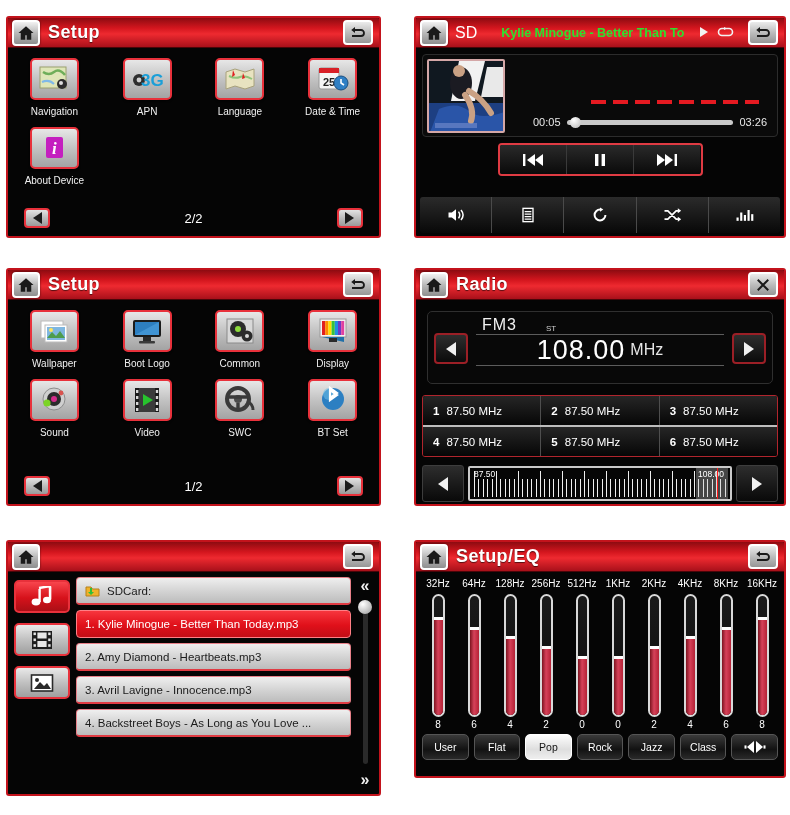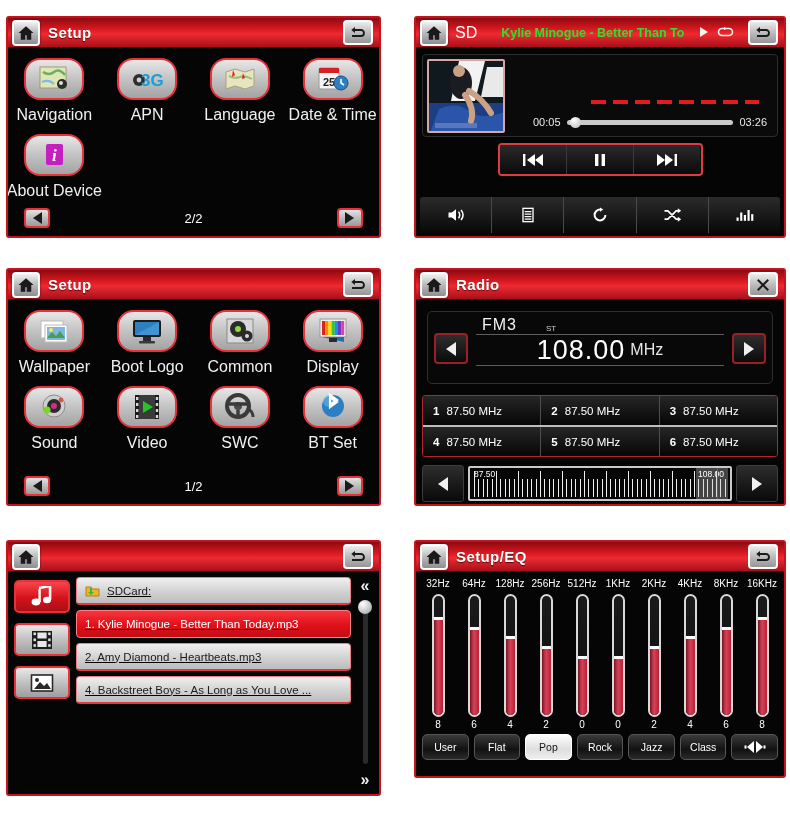--- a/index.html
+++ b/index.html
@@ -19,21 +19,21 @@
   }
   
   .titlebar {
     height: 30px;
     background: linear-gradient(to bottom,#8d0b11 0%, #d4161e 35%, #ee2a30 55%, #a8101a 100%);
     display: flex; align-items: center;
     position: relative;
     border-bottom: 1px solid #4a0509;
   }
   .tb-title {
-    color: #ffffff; font-size: 15px; font-weight: bold;
+    color: #ffffff; font-size: 18px; font-weight: bold;
     letter-spacing: .4px; margin-left: 8px;
     text-shadow: 0 1px 1px rgba(0,0,0,.6);
   }
   .home-btn {
     width: 28px; height: 26px; margin-left: 4px;
     background: linear-gradient(to bottom,#f2f2f2,#b9b9b9 50%,#8e8e8e);
     border: 2px solid #ffffff; border-radius: 4px;
     display: flex; align-items: center; justify-content: center;
     flex: 0 0 auto;
     box-shadow: 0 0 2px rgba(0,0,0,.7);
@@ -47,29 +47,29 @@
     display: flex; align-items: center; justify-content: center;
     color: #1a1a1a; font-size: 15px; font-weight: bold;
   }
   .tb-right svg { width: 18px; height: 16px; }
 
   
   .setup-body { padding: 10px 0 0 0; height: calc(100% - 30px); position: relative; }
   .grid-row { display: flex; }
   .cell { width: 25%; display: flex; flex-direction: column; align-items: center; }
   .icon-tile {
-    width: 60px; height: 42px;
+    width: 49px; height: 42px;
     background: linear-gradient(to bottom,#e7e7e7,#c4c4c4 48%,#a3a3a3);
-    border: 2px solid #e8313b; border-radius: 16px;
+    border: 2px solid #e8313b; border-radius: 5px;
     display: flex; align-items: center; justify-content: center;
     box-shadow: 0 1px 2px rgba(0,0,0,.8);
   }
   .icon-tile svg { width: 34px; height: 30px; }
   .tile-label {
-    color: #f0f0f0; font-size: 16px; margin-top: 6px; margin-bottom: 10px;
+    color: #f0f0f0; font-size: 10px; margin-top: 6px; margin-bottom: 10px;
     white-space: nowrap;
   }
   .pager {
     position: absolute; left: 0; right: 0; bottom: 8px;
     display: flex; align-items: center; justify-content: space-between;
     padding: 0 16px;
   }
   .pg-btn {
     width: 26px; height: 20px;
     background: linear-gradient(to bottom,#e3e3e3,#bcbcbc 50%,#9a9a9a);
@@ -193,21 +193,21 @@
   .br-body { display: flex; height: calc(100% - 30px); }
   .br-side { width: 68px; padding: 8px 0 0 6px; }
   .side-btn {
     width: 56px; height: 33px; margin-bottom: 10px;
     border: 2px solid #e8313b; border-radius: 5px;
     display: flex; align-items: center; justify-content: center;
     background: linear-gradient(to bottom,#e9e9e9,#c1c1c1 50%,#9f9f9f);
   }
   .side-btn.active { background: linear-gradient(to bottom,#f8454d,#d6121b 55%,#ab0f16); }
   .side-btn svg { width: 26px; height: 22px; }
-  .br-list { flex: 1; padding: 5px 0 0 0; text-decoration: underline; }
+  .br-list { flex: 1; padding: 5px 0 0 0; }
   .row {
     height: 28px; margin-bottom: 5px;
     background: linear-gradient(to bottom,#efefef,#d2d2d2 55%,#bcbcbc);
     border: 1px solid #e8818a; border-bottom: 2px solid #e03b43; border-radius: 4px;
     display: flex; align-items: center; padding-left: 8px;
     color: #1b1b1b; font-size: 11.5px;
     overflow: hidden; white-space: nowrap;
   }
   .row.sel {
     background: linear-gradient(to bottom,#f7353d,#e0101a 55%,#c20d16);
@@ -733,20 +733,21 @@
         <span class="sdicon">
           <svg width="15" height="14" viewBox="0 0 15 14">
               <path d="M1 3h5l1.5 2H14v7H1z" fill="#f0b22a" stroke="#b5801a"></path>
               <path d="M7 4v4h2l-3 3-3-3h2V4z" fill="#2fbf3a"></path>
             </svg>
         </span>
         <span>SDCard:</span>
       </div>
       <div class="row sel">1.  Kylie Minogue - Better Than Today.mp3</div>
       <div class="row">2.  Amy Diamond - Heartbeats.mp3</div>
+      <div class="row">3.  Avril Lavigne - Innocence.mp3</div>
       <div class="row">4.  Backstreet Boys - As Long as You Love ...</div>
     </div>
     <div class="br-scroll">
       <div class="chev">«</div>
       <div class="sb-track"></div>
       <div class="sb-thumb"></div>
       <div class="chev">»</div>
     </div>
   </div>
 </div>

